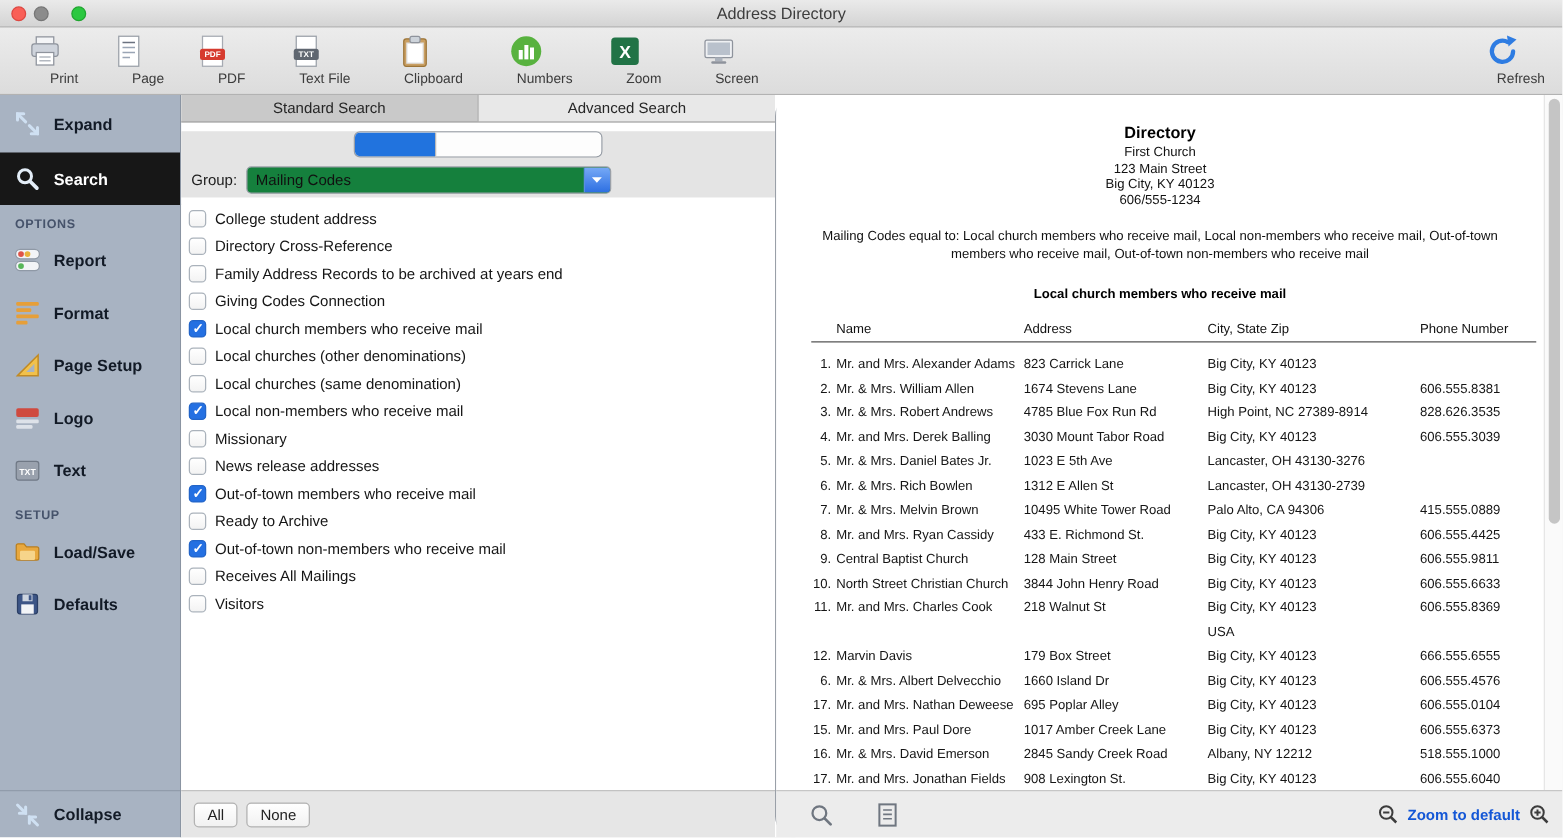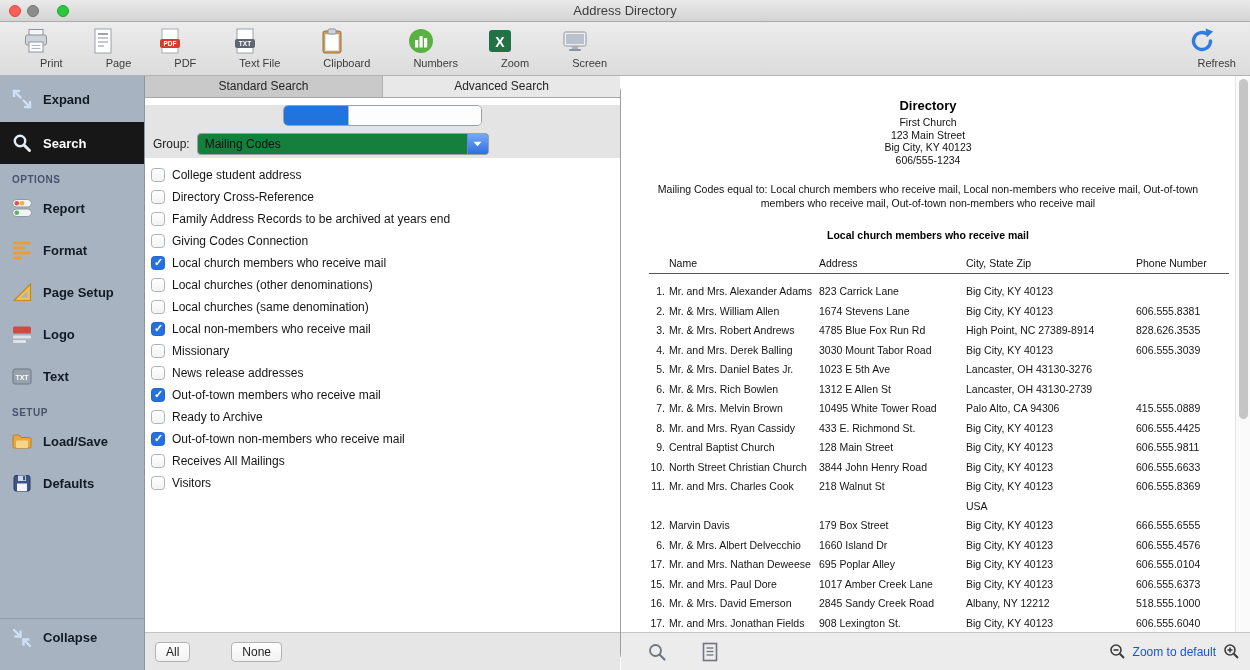--- a/index.html
+++ b/index.html
@@ -28,21 +28,21 @@
   
   .sidebar { position:absolute; top:76px; left:0; bottom:0; width:145px;
     background:#a8b3c2; border-right:1px solid #8a94a2; }
   .sb-item { display:flex; align-items:center; height:42px; padding-left:10px; }
   .sb-item.sb-top { height:46px; }
   .sb-icon { width:24px; height:24px; display:flex; align-items:center; justify-content:center; flex:none; }
   .sb-label { margin-left:9px; font-size:13px; font-weight:bold; color:#121a26; }
   .sb-item.active { background:#171717; }
   .sb-item.active .sb-label { color:#ffffff; }
   .sb-header { font-size:10px; font-weight:bold; color:#46536b; letter-spacing:0.5px; padding:10px 0 2px 12px; }
-  .sb-collapse { position:absolute; bottom:14px; left:0; right:0; height:38px;
+  .sb-collapse { position:absolute; bottom:0; left:0; right:0; height:38px;
     border-top:1px solid #919cab; display:flex; align-items:center; padding-left:10px; }
 
   
   .mid { position:absolute; top:76px; left:145px; width:475px; bottom:0; background:#fff; }
   .tabbar { height:22px; display:flex; background:#c9c9c9; border-bottom:1px solid #a6a6a6; }
   .tab { flex:1; text-align:center; font-size:12px; color:#262626; line-height:21px; border-right:1px solid #b0b0b0; }
   .tab:last-child { border-right:none; }
   .tab.active { background:#e8e8e8; }
   .filter-head { height:59px; background:#e4e4e4; border-bottom:1px solid #c9c9c9; }
   .seg { display:flex; width:fit-content; margin:7px auto 0; border:1px solid #9aa0a8;
@@ -60,21 +60,21 @@
   .chk-list { position:absolute; top:82px; bottom:38px; left:0; right:0; background:#fff;
     padding:6px 0 0 6px; overflow:hidden; }
   .chk-row { display:flex; align-items:center; height:22px;text-align:right; }
   .chk { width:14px; height:14px; border:1px solid #aab2bb; border-radius:3.5px;
     background:linear-gradient(#ffffff,#f3f3f3); position:relative; flex:none; }
   .chk.on { background:#2470e2; border-color:#2264c8; }
   .chk.on::after { content:"\2713"; position:absolute; left:2px; top:-1px;
     font-size:11px; font-weight:bold; color:#fff; }
   .chk-label { margin-left:7px; font-size:12px; color:#151515; }
   .mid-footer { position:absolute; bottom:0; left:0; right:0; height:38px; background:#e6e6e6;
-    border-top:1px solid #c2c2c2; display:flex; align-items:center; padding-left:10px;gap:34px; }
+    border-top:1px solid #c2c2c2; display:flex; align-items:center; padding-left:10px; }
   .btn { font-family:inherit; font-size:12px; color:#222; background:linear-gradient(#ffffff,#f1f1f1);
     border:1px solid #b3b3b3; border-radius:4px; padding:2px 10px; margin-right:7px; }
 
   
   .rightcol { position:absolute; top:76px; left:620px; right:0; bottom:0;
     border-left:1px solid #9aa0a8; background:#fff;border-radius:17px; }
   .preview { position:absolute; top:0; left:0; right:0; bottom:38px; background:#fff; overflow:hidden; }
   .p-doc { position:absolute; top:0; left:0; right:15px; color:#111; }
   .p-title { margin-top:22px; text-align:center; font-size:13px; font-weight:bold; color:#000; }
   .p-org { text-align:center; font-size:10.5px; line-height:12.5px; }
@@ -90,21 +90,21 @@
     line-height:19.5px; font-size:10.5px; color:#151515; }
   .c-num { text-align:right; padding-right:4px; }
   .c-name { white-space:nowrap; }
   .c-city span { display:block; }
   .p-scroll { position:absolute; top:0; right:0; bottom:0; width:15px; background:#fafafa; border-left:1px solid #e6e6e6; }
   .p-thumb { position:absolute; top:3px; left:2.5px; width:9px; height:340px; border-radius:4.5px; background:#c5c5c5; }
   .right-footer { position:absolute; bottom:0; left:0; right:0; height:38px; background:#ececec;
     border-top:1px solid #c6c6c6; display:flex; align-items:center; }
   .rf-icon { margin-left:26px; display:flex; align-items:center; }
   .rf-right { margin-left:auto; display:flex; align-items:center; gap:7px; padding-right:10px; }
-  .zoom-link { font-size:12px; color:#1457d6; font-weight:normal; }
+  .zoom-link { font-size:12px; color:#1457d6; font-weight:bold; }
 </style>
 </head>
 <body>
 
 <div class="app">
 
   <div class="titlebar">
     <span class="tl tl-red"></span>
     <span class="tl tl-gray"></span>
     <span class="tl tl-green"></span>

